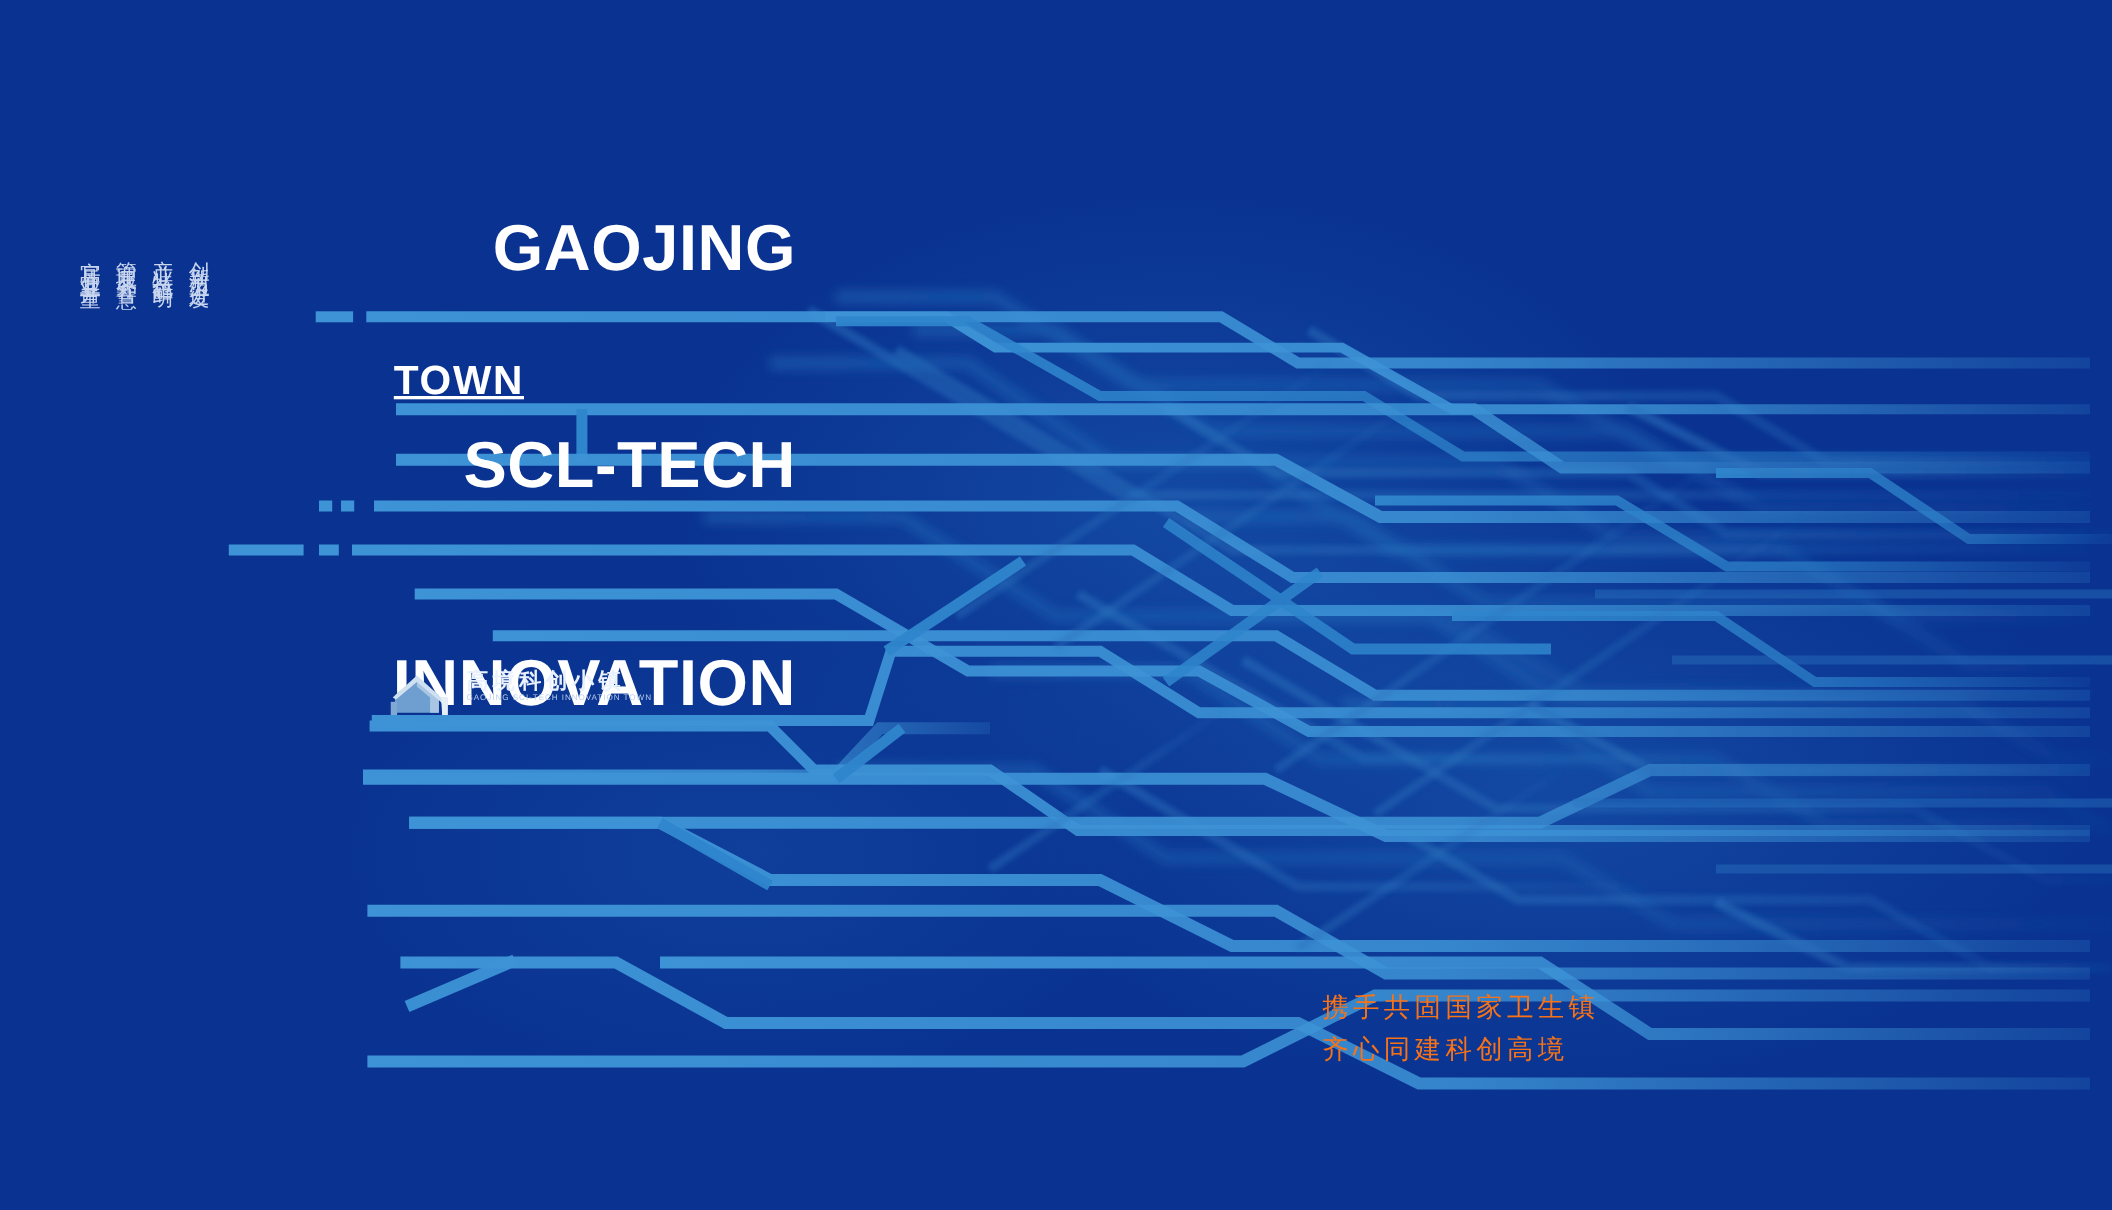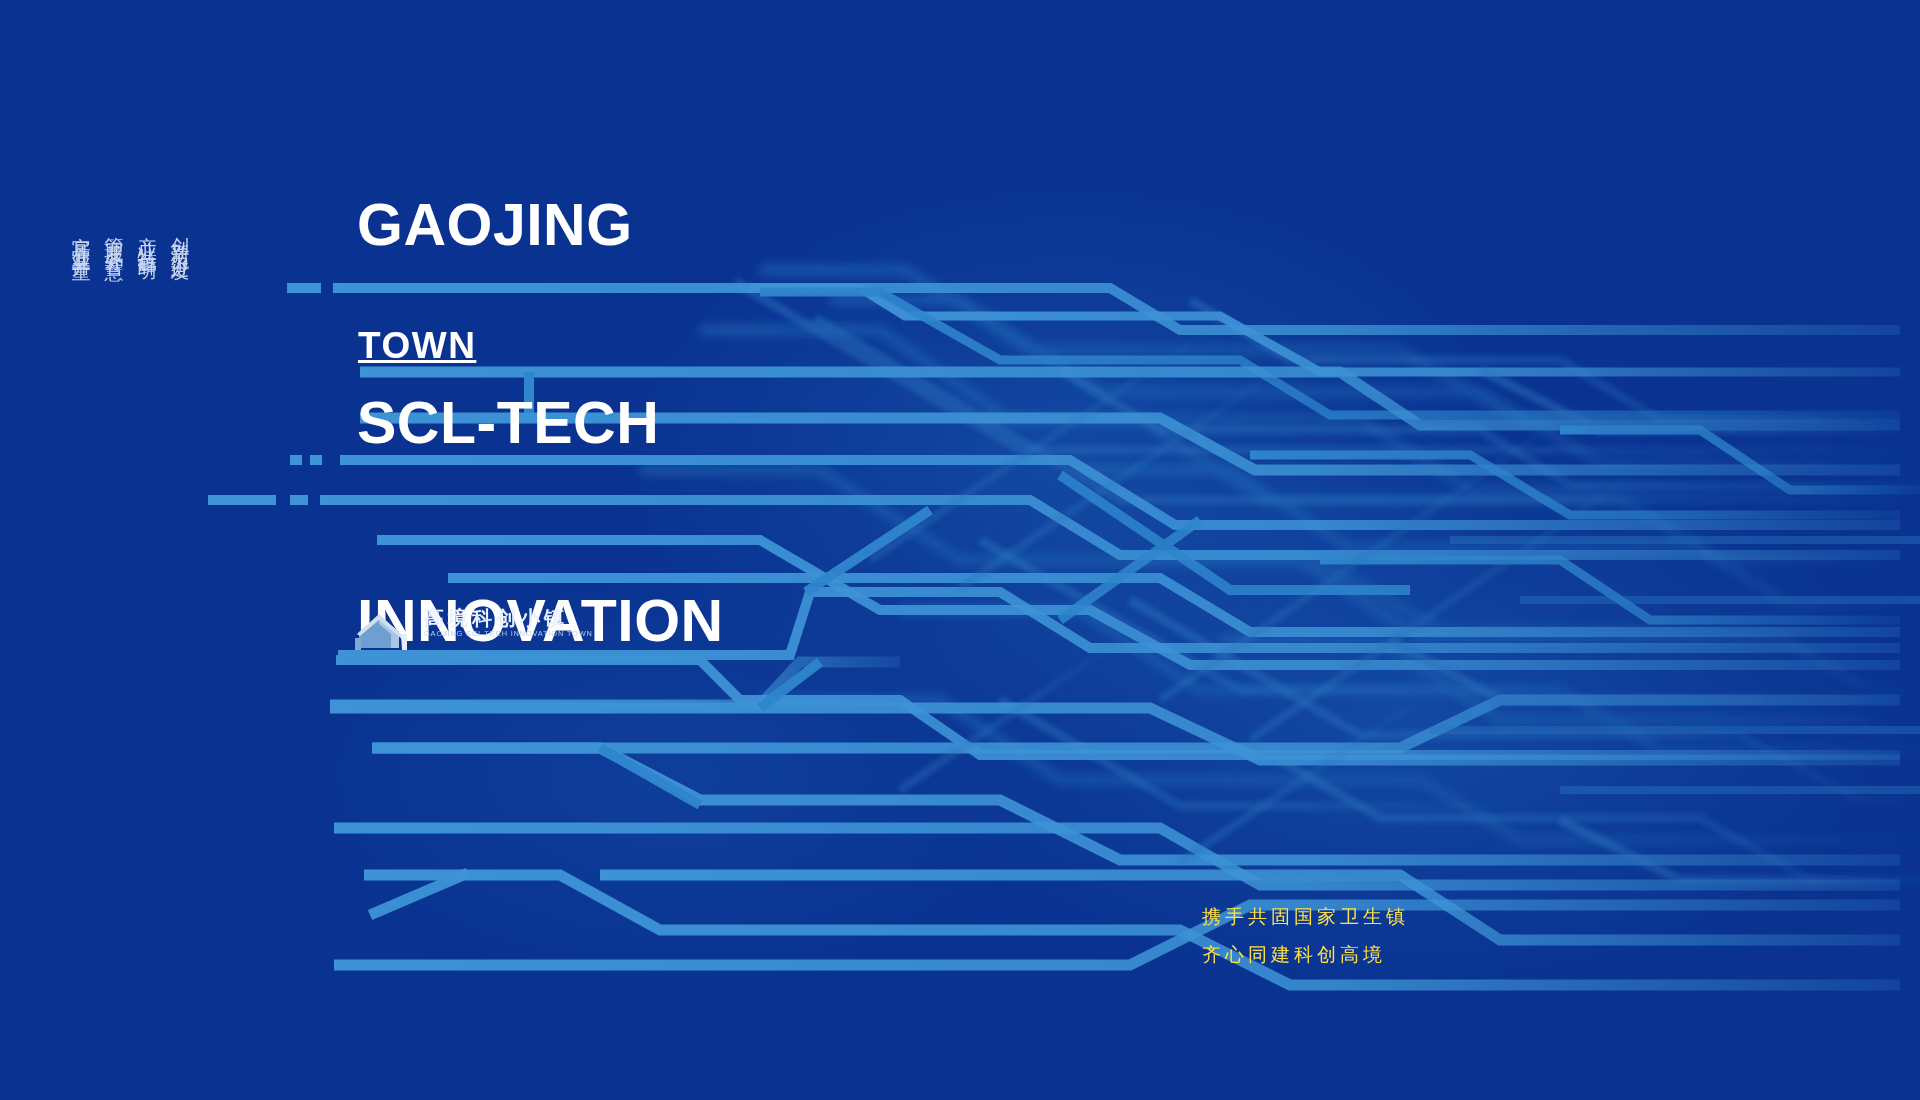--- a/index.html
+++ b/index.html
@@ -32,20 +32,21 @@
 
   
   #headline{
     position:absolute;left:357px;top:60px;
     color:#ffffff;
     font-weight:bold;
     font-size:59px;
     line-height:66px;
     letter-spacing:0.5px;
     white-space:pre;
+    text-align:right;
   }
   #headline .hl{display:block;}
   #townword{
     position:absolute;left:358px;top:325px;
     color:#ffffff;font-weight:bold;font-size:37px;letter-spacing:1.5px;text-decoration:underline;
   }
 
   
   #vslogan{
     position:absolute;left:72px;top:222px;
@@ -76,23 +77,23 @@
     font-family:"DejaVu Sans","Liberation Sans",sans-serif;font-weight:bold;
   }
   #logo-en{
     color:#b9cdec;font-size:7.4px;letter-spacing:0.85px;line-height:1;
     font-family:Liberation Sans, sans-serif;white-space:nowrap;
   }
 
   
   #bslogan{
     position:absolute;left:1202px;top:898px;
-    color:#fde047;
+    color:#f97316;
     font-family:Liberation Sans, sans-serif;
-    font-size:19px;line-height:38px;letter-spacing:4px;white-space:nowrap;
+    font-size:24px;line-height:38px;letter-spacing:4px;white-space:nowrap;
   }
   #bslogan div{display:block;}
 </style>
 </head>
 <body>
 
 <div id="poster">
 
   <div class="glow" id="glowA"></div>
   <div class="glow" id="glowB"></div>

